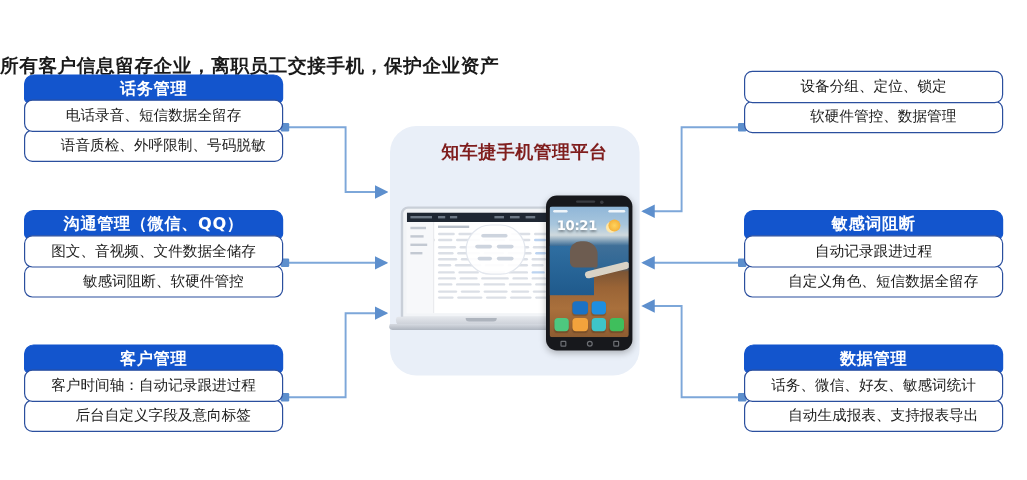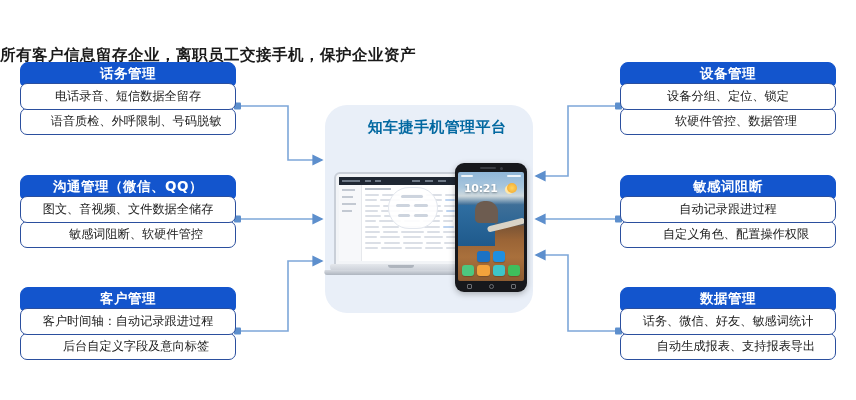--- a/index.html
+++ b/index.html
@@ -58,21 +58,21 @@
   
   .center{
     position:absolute;
     left:325px;top:105px;width:208px;height:208px;
     background:#e9eff8;
     border-radius:22px;
   }
   .ctitle{
     position:absolute;left:325px;top:118px;width:224px;
     text-align:center;
-    font-size:15px;font-weight:700;color:#0369a1;
+    font-size:15px;font-weight:700;color:#7f1d1d;
     letter-spacing:.4px;
   }
 
   
   .laptop{position:absolute;left:330px;top:172px;width:142px;height:108px;}
   .lt-lid{
     position:absolute;left:4px;top:0;width:134px;height:94px;
     background:#f2f4f7;
     border:2px solid #c9cfd8;
     border-radius:6px 6px 2px 2px;
@@ -375,29 +375,28 @@
     <div class="rw r2">敏感词阻断、软硬件管控</div>
   </div>
 
   <div class="fbox" style="left:20px;top:287px">
     <div class="hd">客户管理</div>
     <div class="rw r1">客户时间轴：自动记录跟进过程</div>
     <div class="rw r2">后台自定义字段及意向标签</div>
   </div>
 
   <div class="fbox" style="left:620px;top:62px">
-    <div class="hd">设备管理</div>
     <div class="rw r1">设备分组、定位、锁定</div>
     <div class="rw r2">软硬件管控、数据管理</div>
   </div>
 
   <div class="fbox" style="left:620px;top:175px">
     <div class="hd">敏感词阻断</div>
     <div class="rw r1">自动记录跟进过程</div>
-    <div class="rw r2">自定义角色、配置操作权限</div>
+    <div class="rw r2">自定义角色、短信数据全留存</div>
   </div>
 
   <div class="fbox" style="left:620px;top:287px">
     <div class="hd">数据管理</div>
     <div class="rw r1">话务、微信、好友、敏感词统计</div>
     <div class="rw r2">自动生成报表、支持报表导出</div>
   </div>
 
 </div>
 

